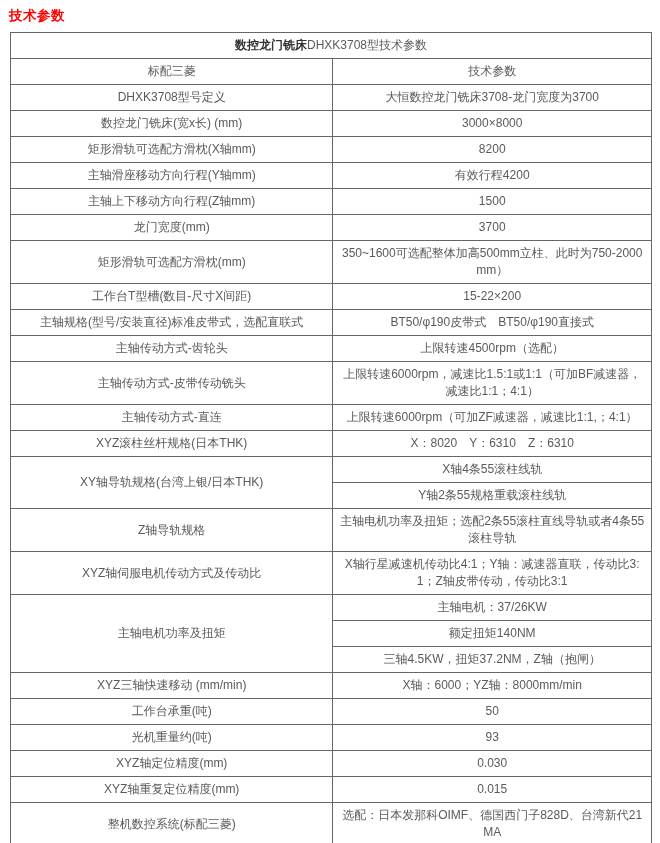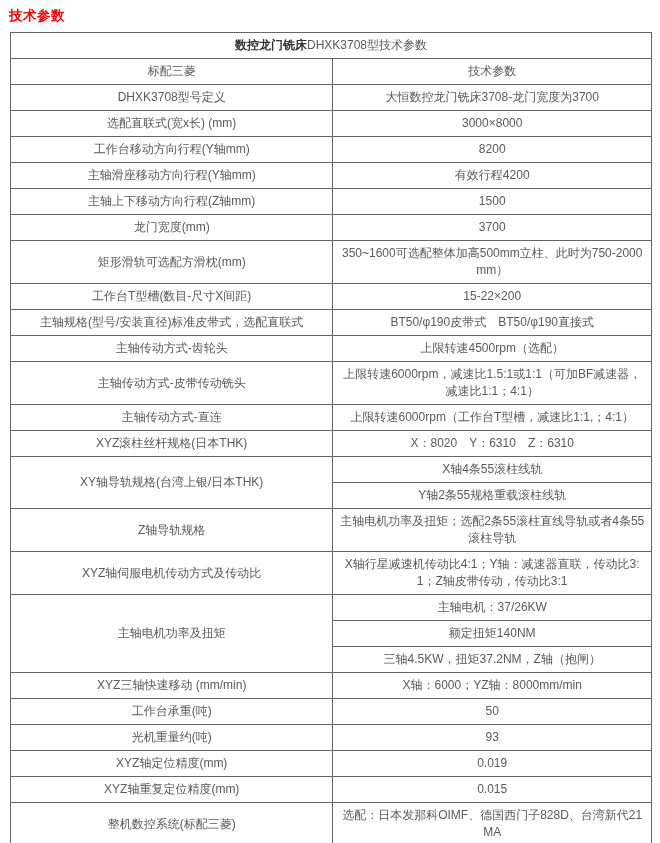--- a/index.html
+++ b/index.html
@@ -64,25 +64,25 @@
       <tr>
         <td>标配三菱</td>
         <td>技术参数</td>
       </tr>
 
     <tr>
           <td>DHXK3708型号定义</td>
           <td>大恒数控龙门铣床3708-龙门宽度为3700</td>
         </tr>
         <tr>
-          <td>选配直联式(宽x长) (mm)</td>
+          <td>数控龙门铣床(宽x长) (mm)</td>
           <td>3000×8000</td>
         </tr>
         <tr>
-          <td>工作台移动方向行程(Y轴mm)</td>
+          <td>矩形滑轨可选配方滑枕(X轴mm)</td>
           <td>8200</td>
         </tr>
         <tr>
           <td>主轴滑座移动方向行程(Y轴mm)</td>
           <td>有效行程4200</td>
         </tr>
         <tr>
           <td>主轴上下移动方向行程(Z轴mm)</td>
           <td>1500</td>
         </tr>
@@ -105,21 +105,21 @@
         <tr>
           <td>主轴传动方式-齿轮头</td>
           <td>上限转速4500rpm（选配）</td>
         </tr>
         <tr>
           <td>主轴传动方式-皮带传动铣头</td>
           <td>上限转速6000rpm，减速比1.5:1或1:1（可加BF减速器，减速比1:1；4:1）</td>
         </tr>
         <tr>
           <td>主轴传动方式-直连</td>
-          <td>上限转速6000rpm（工作台T型槽，减速比1:1,；4:1）</td>
+          <td>上限转速6000rpm（可加ZF减速器，减速比1:1,；4:1）</td>
         </tr>
         <tr>
           <td>XYZ滚柱丝杆规格(日本THK)</td>
           <td>X：8020　Y：6310　Z：6310</td>
         </tr>
         <tr>
           <td rowspan="2">XY轴导轨规格(台湾上银/日本THK)</td>
           <td>X轴4条55滚柱线轨</td>
         </tr>
         <tr>
@@ -150,21 +150,21 @@
         <tr>
           <td>工作台承重(吨)</td>
           <td>50</td>
         </tr>
         <tr>
           <td>光机重量约(吨)</td>
           <td>93</td>
         </tr>
         <tr>
           <td>XYZ轴定位精度(mm)</td>
-          <td>0.019</td>
+          <td>0.030</td>
         </tr>
         <tr>
           <td>XYZ轴重复定位精度(mm)</td>
           <td>0.015</td>
         </tr>
         <tr>
           <td>整机数控系统(标配三菱)</td>
           <td>选配：日本发那科OIMF、德国西门子828D、台湾新代21MA</td>
         </tr>
       </tbody>

